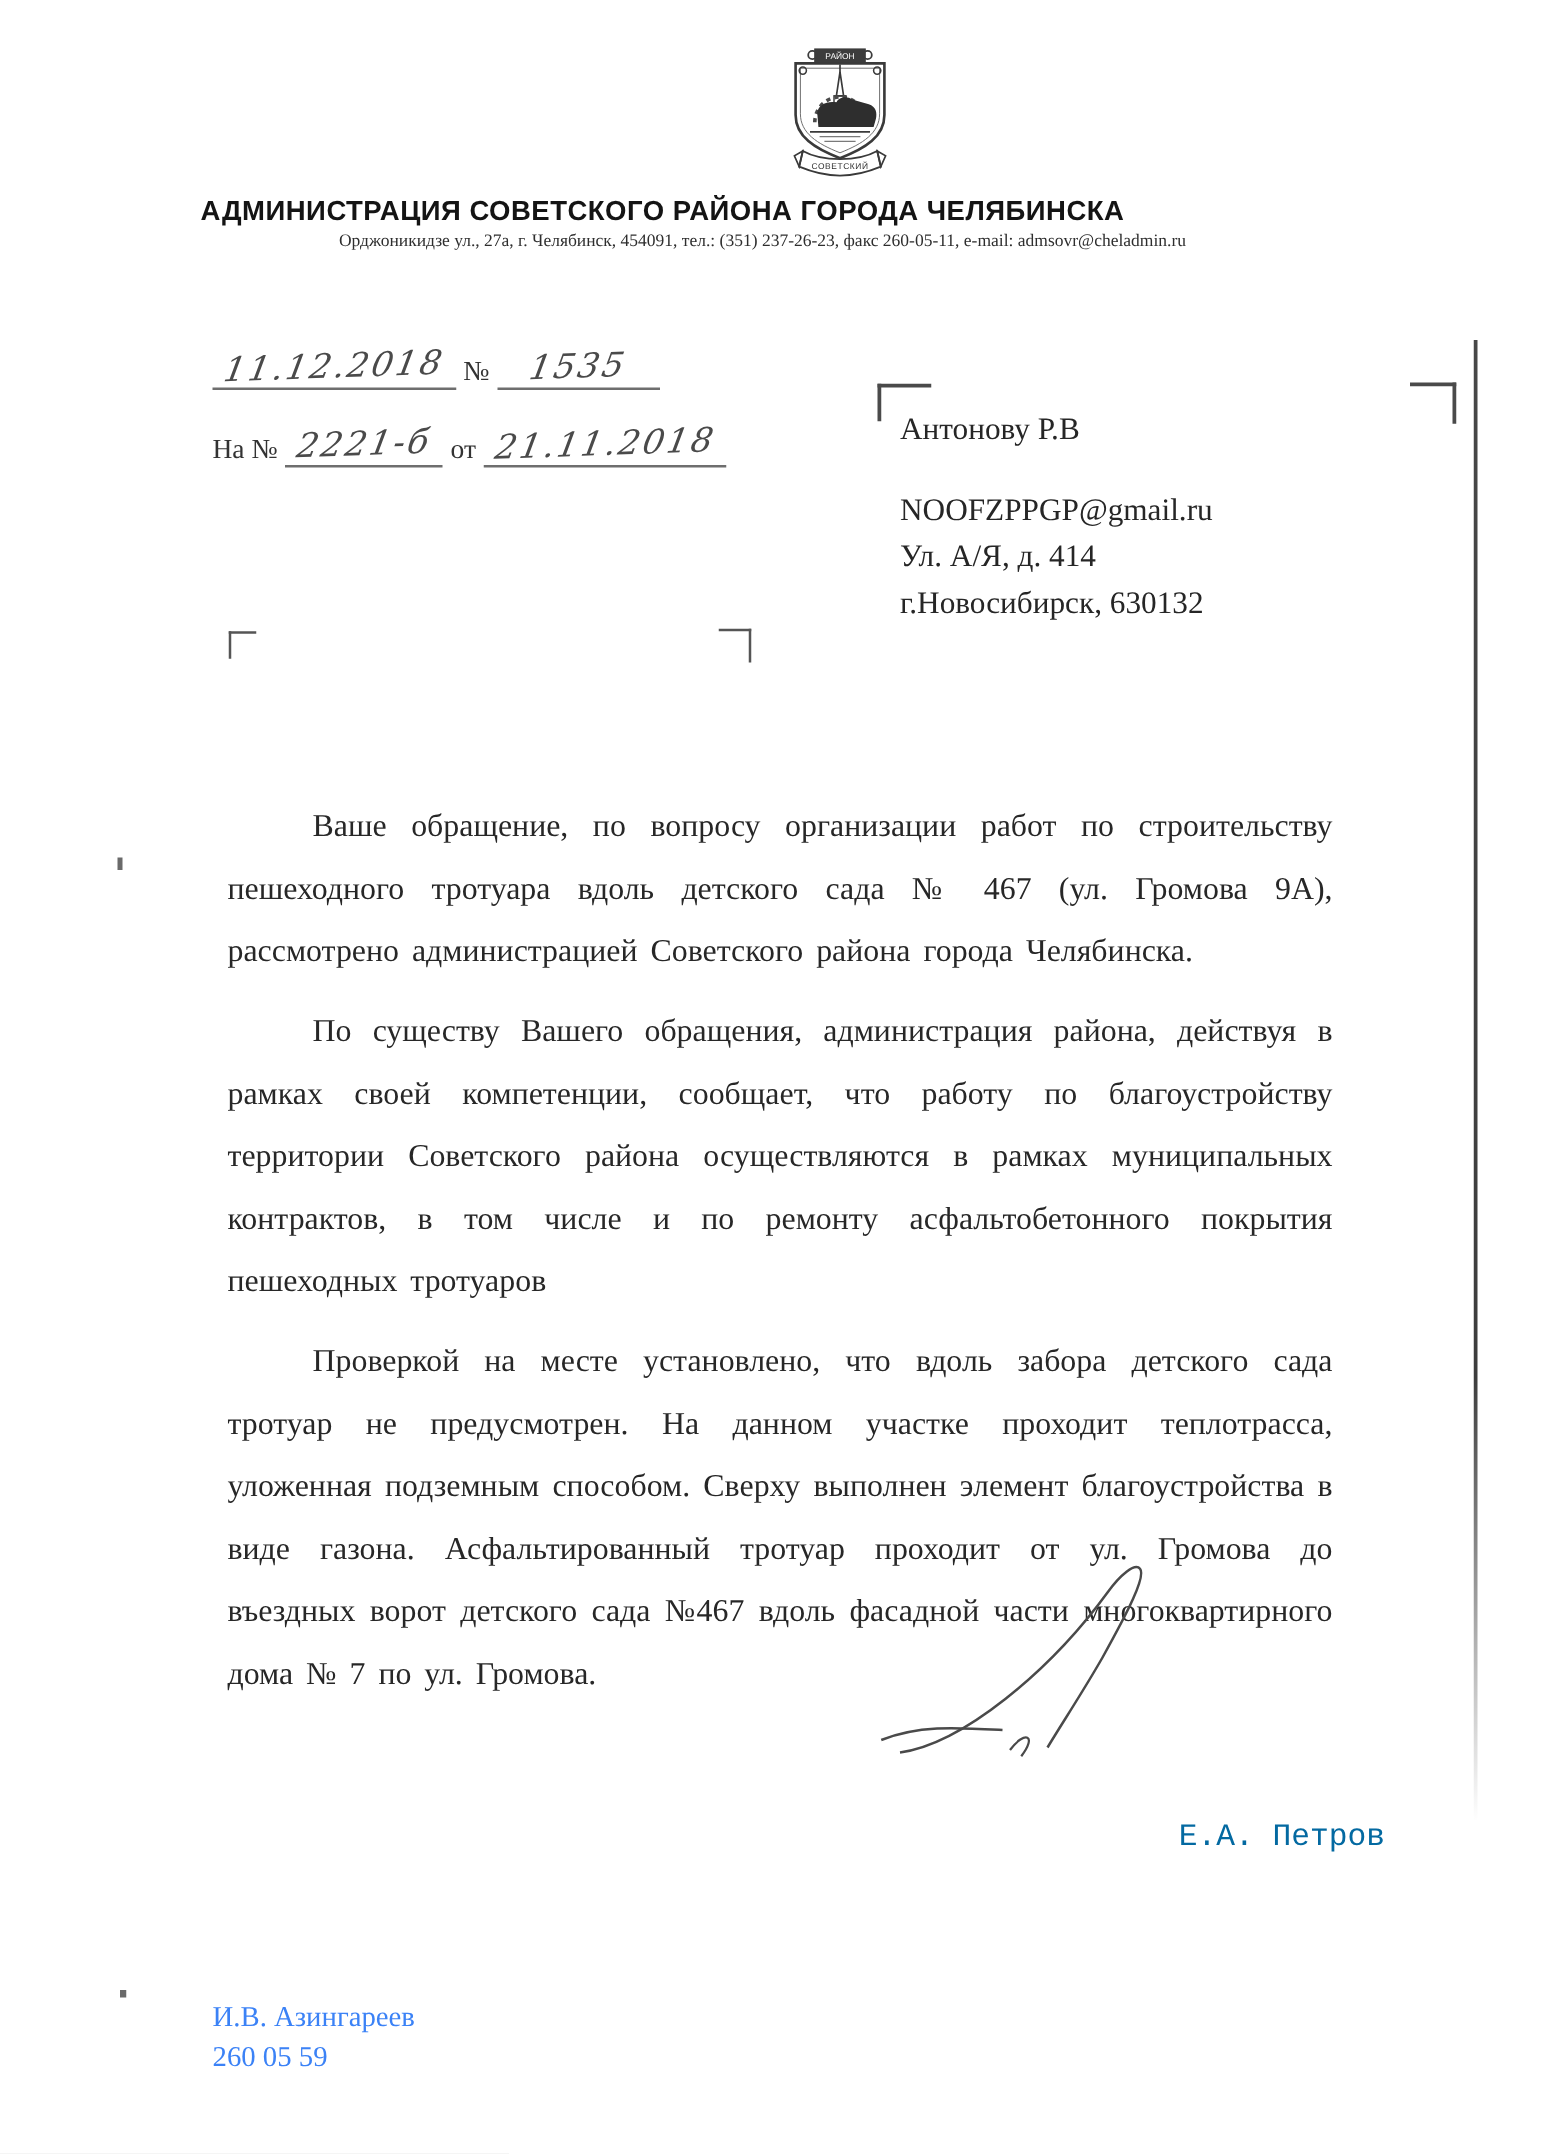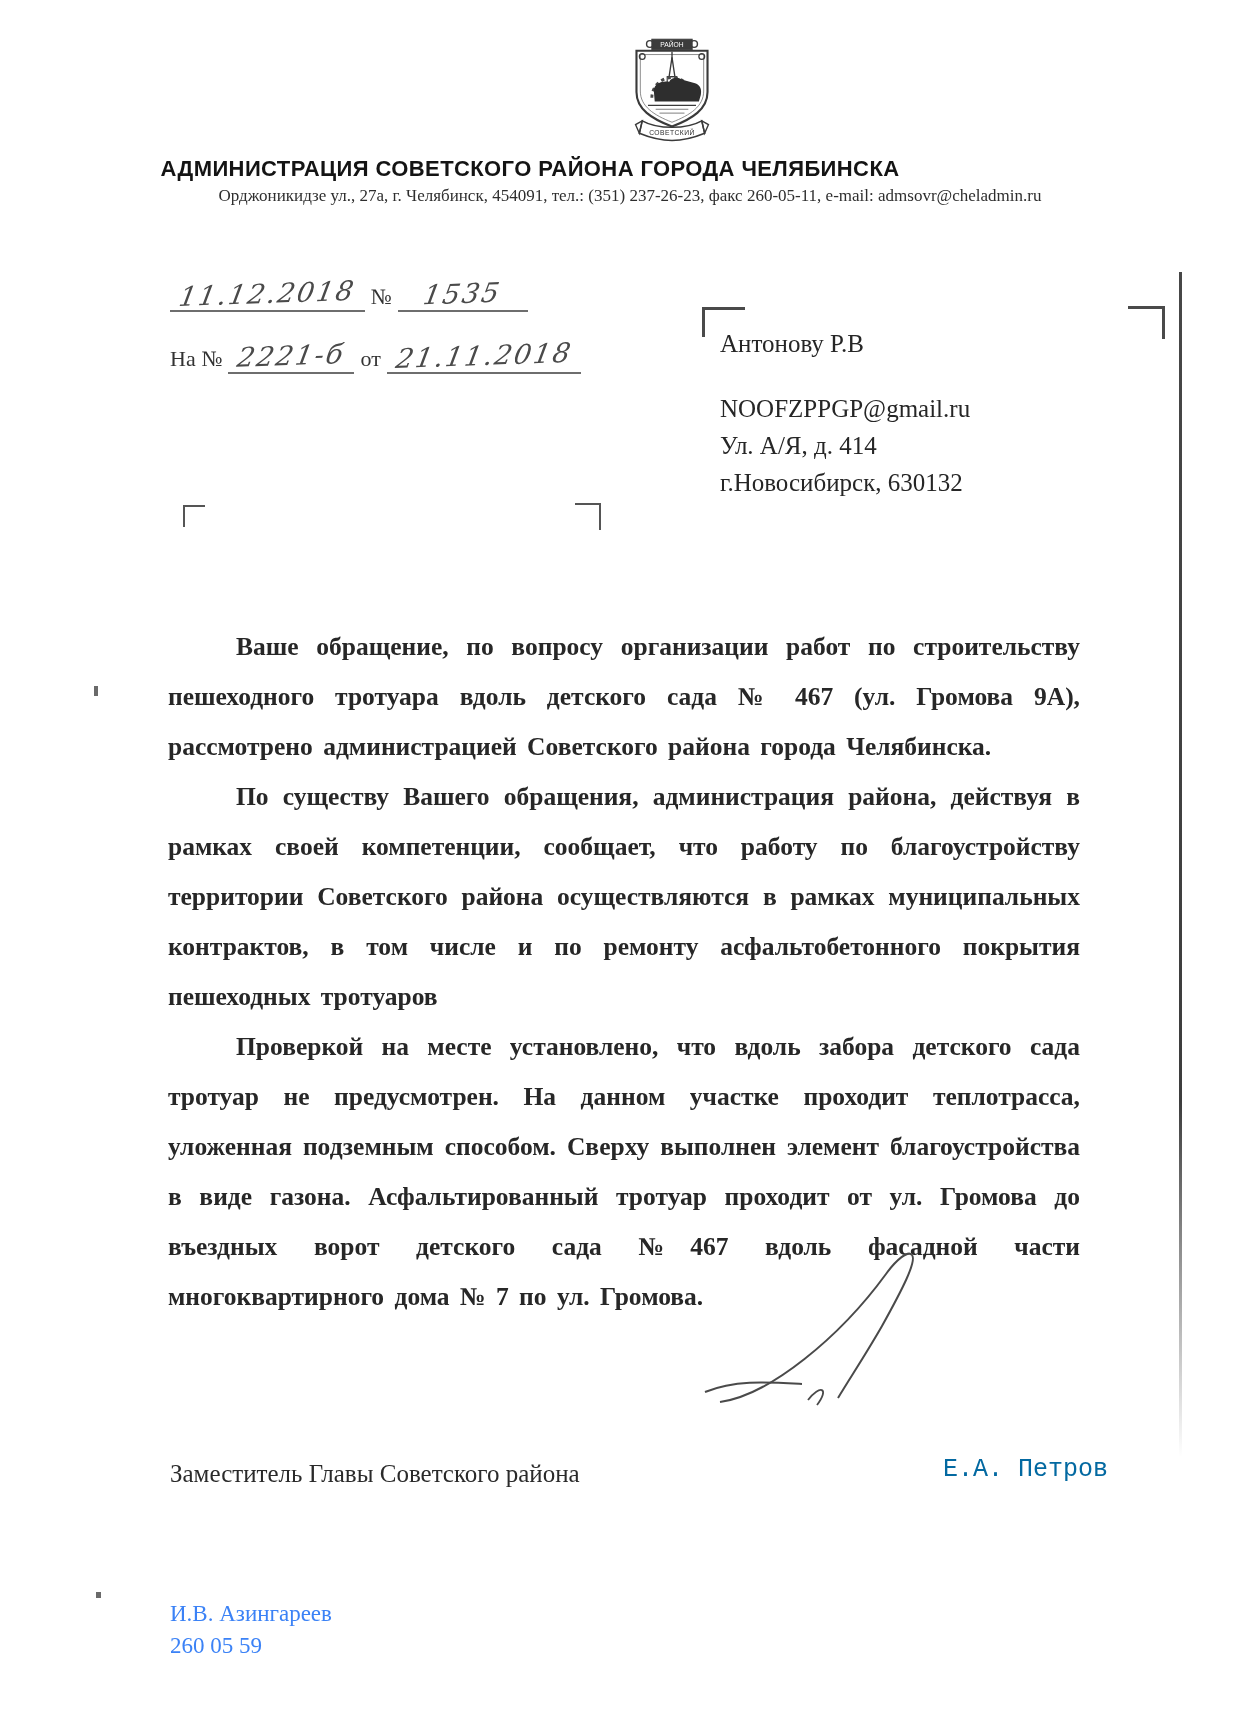--- a/index.html
+++ b/index.html
@@ -14,21 +14,21 @@
   
   .emblem{position:absolute;left:624px;top:34px;width:96px;height:116px;}
   .org-name{
     position:absolute;left:0;top:156px;width:1060px;
     text-align:center;
     font-family:"Liberation Sans", sans-serif;
     font-weight:bold;font-size:22px;letter-spacing:0.4px;color:#141414;
   }
   .contact-line{
     position:absolute;left:0;top:186px;width:1220px;
-    text-align:center;font-size:17px;color:#2e2e2e;padding-left:20px;
+    text-align:center;font-size:14px;color:#2e2e2e;
   }
   
   .ref-row{position:absolute;display:flex;align-items:flex-end;}
   .ref-row .printed{font-size:22px;color:#333;padding:0 6px 2px 6px;}
   .hw-field{
     display:inline-block;border-bottom:2px solid #6e6e6e;
     padding:0 10px 1px 10px;text-align:center;
   }
   .hw{
     display:inline-block;
@@ -45,21 +45,21 @@
   .corner.tl{border-top:3px solid #4a4a4a;border-left:3px solid #4a4a4a;}
   .corner.tr{border-top:3px solid #4a4a4a;border-right:3px solid #4a4a4a;}
   .corner.thin-tl{border-top:2.5px solid #555;border-left:2.5px solid #555;}
   .corner.thin-tr{border-top:2.5px solid #555;border-right:2.5px solid #555;}
   
   .body-text{
     position:absolute;left:168px;top:622px;width:912px;
     font-size:25.5px;line-height:50px;color:#272727;
     text-align:justify;word-spacing:4px;
   }
-  .body-text p{margin:0;text-indent:68px;font-weight:bold;}
+  .body-text p{margin:14px;text-indent:68px;}
   
   .sig-title{position:absolute;left:170px;top:1460px;font-size:25px;color:#2a2a2a;}
   .sig-name{position:absolute;left:943px;top:1455px;font-size:25px;color:#0369a1;font-family:Liberation Mono, monospace;}
   .sig-stroke{position:absolute;left:690px;top:1242px;width:250px;height:170px;}
   
   .executor{position:absolute;left:170px;top:1598px;font-size:23px;line-height:32px;color:#3b82f6;}
   
   .scan-line{
     position:absolute;left:1179px;top:272px;width:2.5px;height:1185px;
     background:linear-gradient(#474747 0%, #3d3d3d 70%, rgba(70,70,70,0) 100%);
@@ -139,21 +139,20 @@
     <p>Ваше обращение, по вопросу организации работ по строительству пешеходного тротуара вдоль детского сада № 467 (ул. Громова 9А), рассмотрено администрацией Советского района города Челябинска.</p>
     <p>По существу Вашего обращения, администрация района, действуя в рамках своей компетенции, сообщает, что работу по благоустройству территории Советского района осуществляются в рамках муниципальных контрактов, в том числе и по ремонту асфальтобетонного покрытия пешеходных тротуаров</p>
     <p>Проверкой на месте установлено, что вдоль забора детского сада тротуар не предусмотрен. На данном участке проходит теплотрасса, уложенная подземным способом. Сверху выполнен элемент благоустройства в виде газона. Асфальтированный тротуар проходит от ул. Громова до въездных ворот детского сада №467 вдоль фасадной части многоквартирного дома № 7 по ул. Громова.</p>
   </div>
 
   <svg class="sig-stroke" viewBox="0 0 250 170">
     <path d="M15,150 C45,138 75,140 112,142" fill="none" stroke="#4a4a4a" stroke-width="2"></path>
     <path d="M30,160 C80,153 150,95 196,32 C206,18 218,8 222,13 C227,19 212,48 192,84 C176,112 160,136 148,156" fill="none" stroke="#4a4a4a" stroke-width="2"></path>
     <path d="M118,158 C130,142 140,146 127,163" fill="none" stroke="#4a4a4a" stroke-width="1.8"></path>
   </svg>
-  <div class="sig-title">Заместитель Главы Советского района</div>
   <div class="sig-name">Е.А. Петров</div>
 
   <div class="executor">
     <div>И.В. Азингареев</div>
     <div>260 05 59</div>
   </div>
 
   <div class="scan-line"></div>
   <div class="speck" style="left:94px;top:686px;width:4px;height:10px;"></div>
   <div class="speck" style="left:96px;top:1592px;width:5px;height:6px;"></div>

